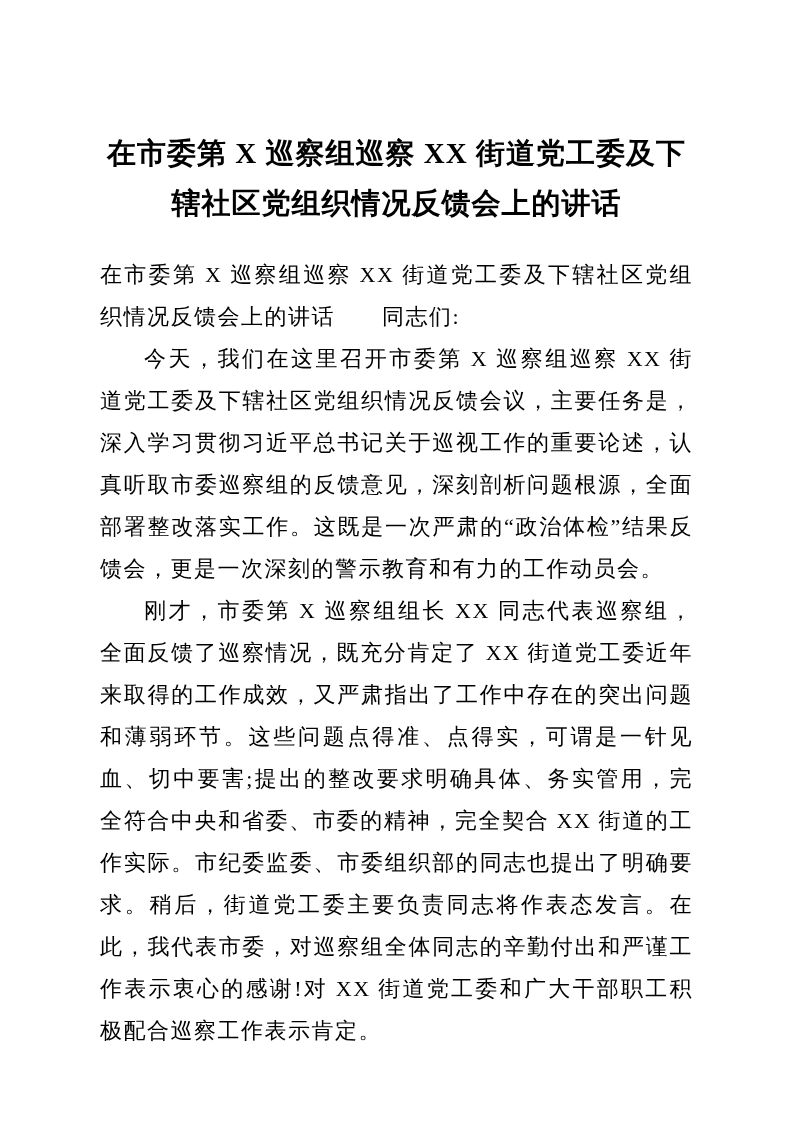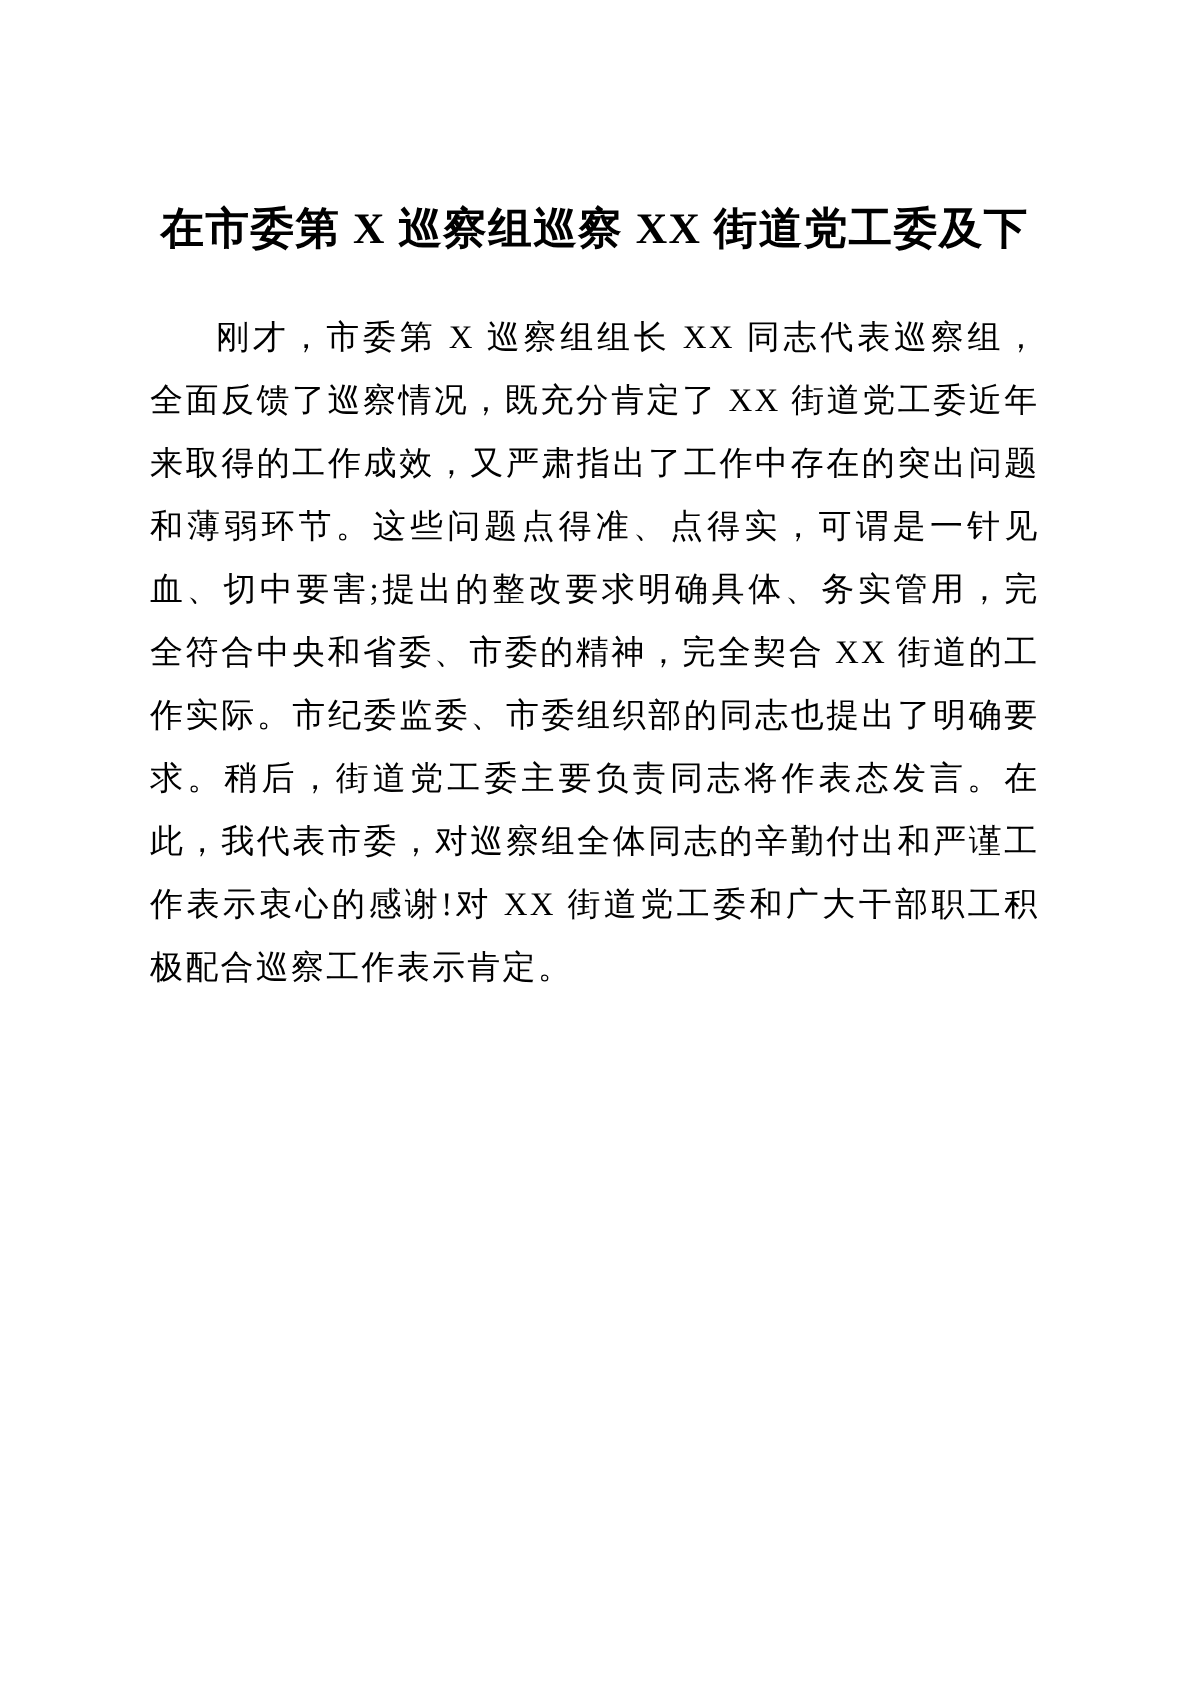--- a/index.html
+++ b/index.html
@@ -43,18 +43,21 @@
   .para.no-indent {
     text-indent: 0;
   }
 </style>
 </head>
 <body>
 
 <div class="page">
   <div class="doc-title">
     <div class="title-line">在市委第 X 巡察组巡察 XX 街道党工委及下</div>
+    <div class="title-line">辖社区党组织情况反馈会上的讲话</div>
   </div>
 
   <div class="doc-body">
+    <p class="para no-indent">在市委第 X 巡察组巡察 XX 街道党工委及下辖社区党组织情况反馈会上的讲话　　同志们:</p>
+    <p class="para">今天，我们在这里召开市委第 X 巡察组巡察 XX 街道党工委及下辖社区党组织情况反馈会议，主要任务是，深入学习贯彻习近平总书记关于巡视工作的重要论述，认真听取市委巡察组的反馈意见，深刻剖析问题根源，全面部署整改落实工作。这既是一次严肃的“政治体检”结果反馈会，更是一次深刻的警示教育和有力的工作动员会。</p>
     <p class="para">刚才，市委第 X 巡察组组长 XX 同志代表巡察组，全面反馈了巡察情况，既充分肯定了 XX 街道党工委近年来取得的工作成效，又严肃指出了工作中存在的突出问题和薄弱环节。这些问题点得准、点得实，可谓是一针见血、切中要害;提出的整改要求明确具体、务实管用，完全符合中央和省委、市委的精神，完全契合 XX 街道的工作实际。市纪委监委、市委组织部的同志也提出了明确要求。稍后，街道党工委主要负责同志将作表态发言。在此，我代表市委，对巡察组全体同志的辛勤付出和严谨工作表示衷心的感谢!对 XX 街道党工委和广大干部职工积极配合巡察工作表示肯定。</p>
   </div>
 </div>
 
 </body></html>

